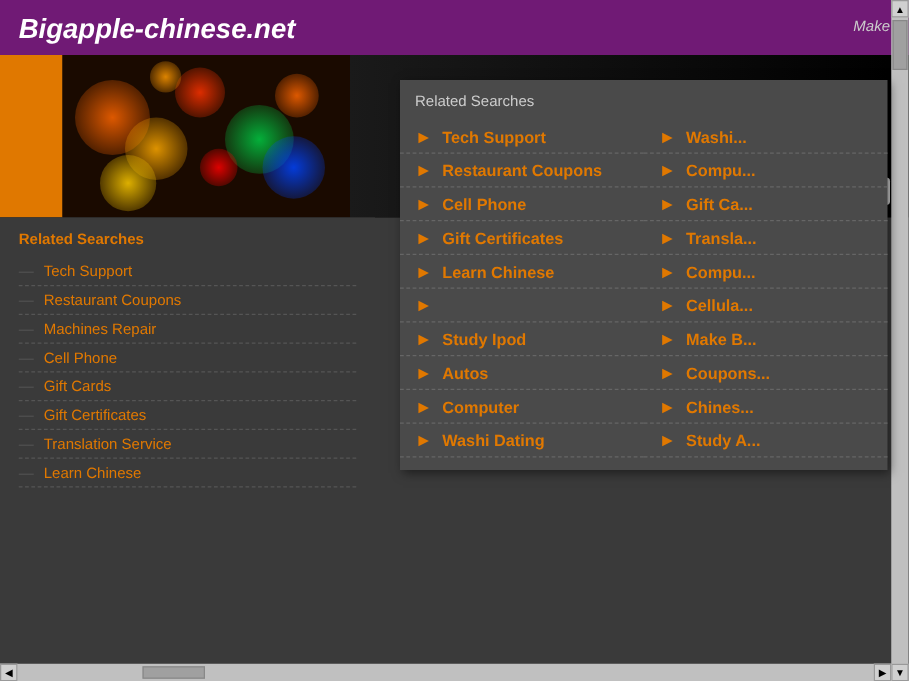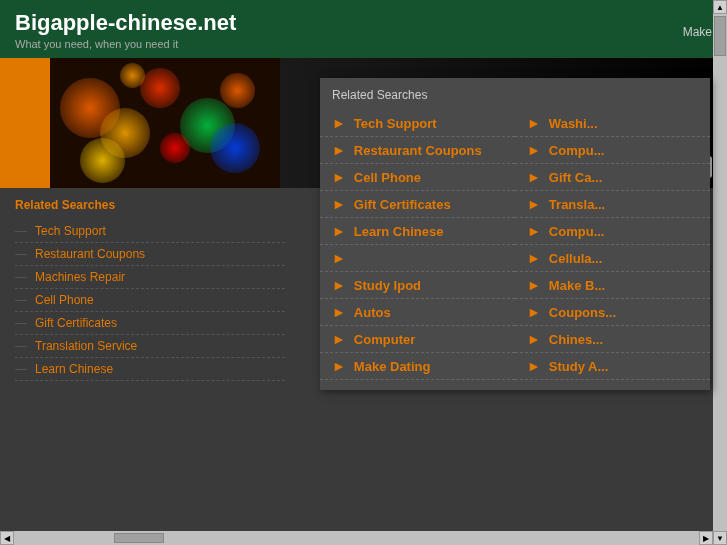--- a/index.html
+++ b/index.html
@@ -7,40 +7,41 @@
       width: 727px;
       height: 545px;
       background: #3a3a3a;
       font-family: Arial, sans-serif;
       overflow: hidden;
       position: relative;
     }
 
     
     .header {
-      background: #14532d;
+      background: #701a75;
       padding: 10px 15px 8px 15px;
       display: flex;
       justify-content: space-between;
       align-items: flex-start;
+      font-style: italic;
     }
     .site-title {
       color: #ffffff;
       font-size: 22px;
       font-weight: bold;
     }
     .site-tagline {
       color: #aaaaaa;
       font-size: 11px;
       margin-top: 2px;
     }
     .header-make {
       color: #cccccc;
       font-size: 12px;
-      margin-top: 15px;
+      margin-top: 4px;
       text-align: right;
     }
 
     
     .hero {
       width: 100%;
       height: 130px;
       background: #111;
       position: relative;
       overflow: hidden;
@@ -266,21 +267,20 @@
       margin-left: 100px;
       cursor: pointer;
     }
   </style>
 </head>
 <body>
 
 <div class="header">
   <div>
     <div class="site-title">Bigapple-chinese.net</div>
-    <div class="site-tagline">What you need, when you need it</div>
   </div>
   <div class="header-make">Make</div>
 </div>
 
 <div class="hero">
   <div class="hero-orange-bar"></div>
   <div class="hero-image-area">
 
     <div class="bokeh" style="width:60px;height:60px;background:radial-gradient(circle,#ff6600,transparent);left:10px;top:20px;"></div>
     <div class="bokeh" style="width:50px;height:50px;background:radial-gradient(circle,#ffaa00,transparent);left:50px;top:50px;"></div>
@@ -314,20 +314,24 @@
     <div class="sidebar-item">
       <span class="sidebar-arrow">—</span>
       <span class="sidebar-link">Machines Repair</span>
     </div>
     <div class="sidebar-item">
       <span class="sidebar-arrow">—</span>
       <span class="sidebar-link">Cell Phone</span>
     </div>
     <div class="sidebar-item">
       <span class="sidebar-arrow">—</span>
+      <span class="sidebar-link">Gift Cards</span>
+    </div>
+    <div class="sidebar-item">
+      <span class="sidebar-arrow">—</span>
       <span class="sidebar-link">Gift Certificates</span>
     </div>
     <div class="sidebar-item">
       <span class="sidebar-arrow">—</span>
       <span class="sidebar-link">Translation Service</span>
     </div>
     <div class="sidebar-item">
       <span class="sidebar-arrow">—</span>
       <span class="sidebar-link">Learn Chinese</span>
     </div>
@@ -412,21 +416,21 @@
         <span class="overlay-arrow">►</span>
         <span class="overlay-link">Computer</span>
       </div>
       <div class="overlay-item">
         <span class="overlay-arrow">►</span>
         <span class="overlay-link">Chines...</span>
       </div>
 
       <div class="overlay-item">
         <span class="overlay-arrow">►</span>
-        <span class="overlay-link">Make Dating</span>
+        <span class="overlay-link">Washi Dating</span>
       </div>
       <div class="overlay-item">
         <span class="overlay-arrow">►</span>
         <span class="overlay-link">Study A...</span>
       </div>
 
     </div>
   </div>
 
 </div>

